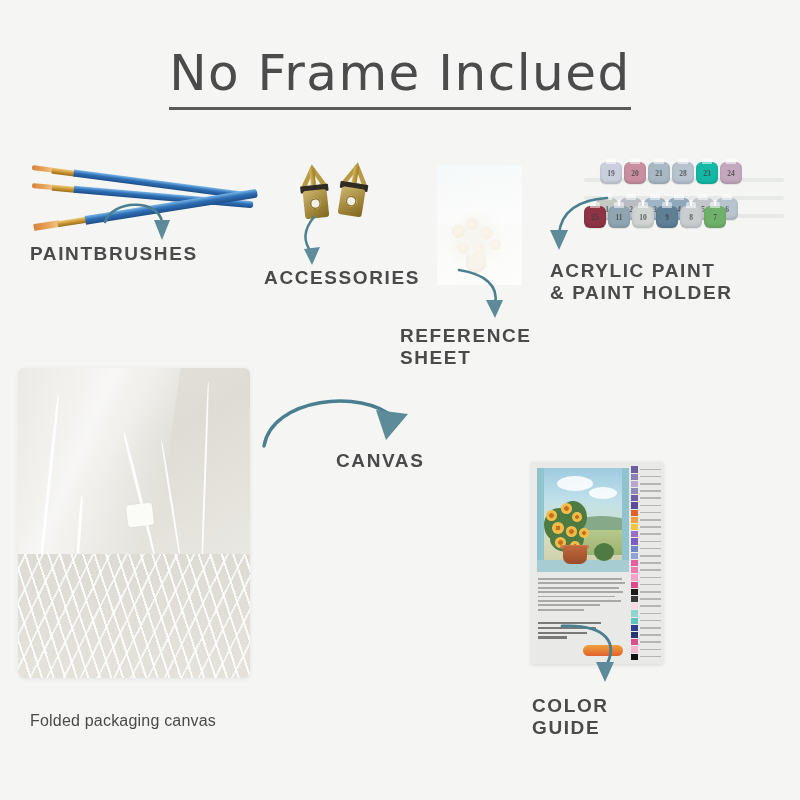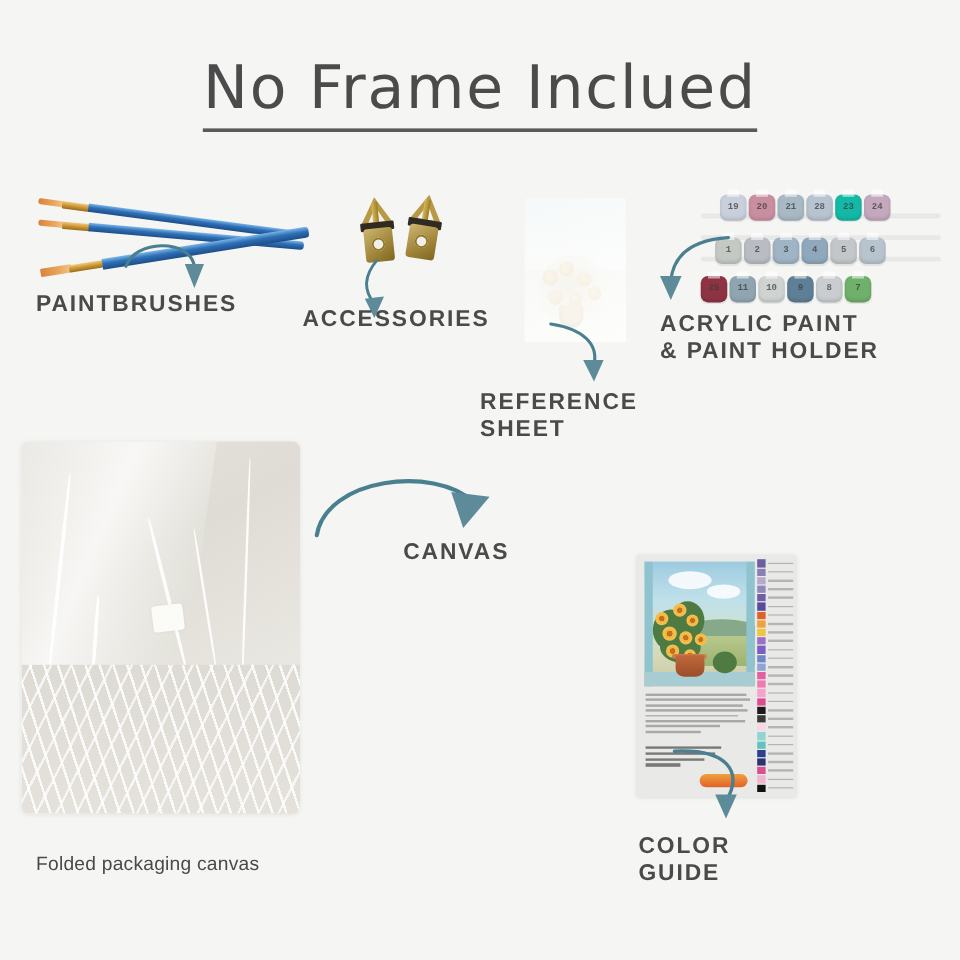--- a/index.html
+++ b/index.html
@@ -173,21 +173,21 @@
     border-radius: 6px;
     margin-right: 2px;
     display: flex; align-items: center; justify-content: center;
     box-shadow: inset 0 -2px 3px rgba(0,0,0,0.12), 0 1px 1px rgba(0,0,0,0.08);
   }
   .pot .cap {
     position: absolute; top: -4px; left: 6px; width: 10px; height: 6px;
     background: rgba(255,255,255,0.55); border-radius: 2px 2px 0 0;
   }
   .pot .num {
-    font-size: 7.5px; color: #3c3c3c; font-family: Liberation Mono, monospace;
+    font-size: 7.5px; color: #3c3c3c; font-family: Liberation Serif, serif;
     opacity: 0.75; font-weight: 700;
   }
   .tray-bar {
     position: absolute; background: rgba(225,228,228,0.75); height: 4px; border-radius: 2px;
   }
 
   
   .canvas-pack {
     position: absolute; left: 18px; top: 368px;
     width: 232px; height: 310px;
@@ -288,21 +288,21 @@
     height: 2.2px; background: #5c5c5c; margin-bottom: 2.6px; opacity: 0.8;
   }
   .guide .badge {
     position: absolute; left: 52px; top: 183px; width: 40px; height: 11px;
     background: linear-gradient(to bottom, #f0a03c, #e0622b);
     border-radius: 7px;
   }
 
   
   #label-paintbrushes { left: 30px;  top: 243px; width: 200px; text-align: left; }
-  #label-accessories  { left: 240px; top: 256px; width: 180px; text-align: center; }
+  #label-accessories  { left: 240px; top: 267px; width: 180px; text-align: right; }
   #label-reference    { left: 400px; top: 325px; width: 180px; }
   #label-acrylic      { left: 550px; top: 260px; width: 240px; }
   #label-canvas       { left: 336px; top: 450px; width: 160px; text-align: left; }
   #label-colorguide   { left: 532px; top: 695px; width: 130px; }
   #label-folded       { left: 30px;  top: 712px; width: 250px; text-align: left; }
 </style>
 </head>
 <body>
 
 <div id="stage">
@@ -427,21 +427,21 @@
         </div>
         <div class="pot" style="background: rgb(195, 199, 201);">
           <div class="cap"></div>
           <div class="num">5</div>
         </div>
         <div class="pot" style="background: rgb(184, 196, 205);">
           <div class="cap"></div>
           <div class="num">6</div>
         </div>
       </div>
-    <div class="pot-row" id="pot-row-bottom" style="left:6px; top:68px;">
+    <div class="pot-row" id="pot-row-bottom" style="left:6px; top:44px;">
         <div class="pot" style="background: rgb(142, 51, 68);">
           <div class="cap"></div>
           <div class="num">25</div>
         </div>
         <div class="pot" style="background: rgb(143, 166, 178);">
           <div class="cap"></div>
           <div class="num">11</div>
         </div>
         <div class="pot" style="background: rgb(207, 211, 210); text-align: center;">
           <div class="cap"></div>

